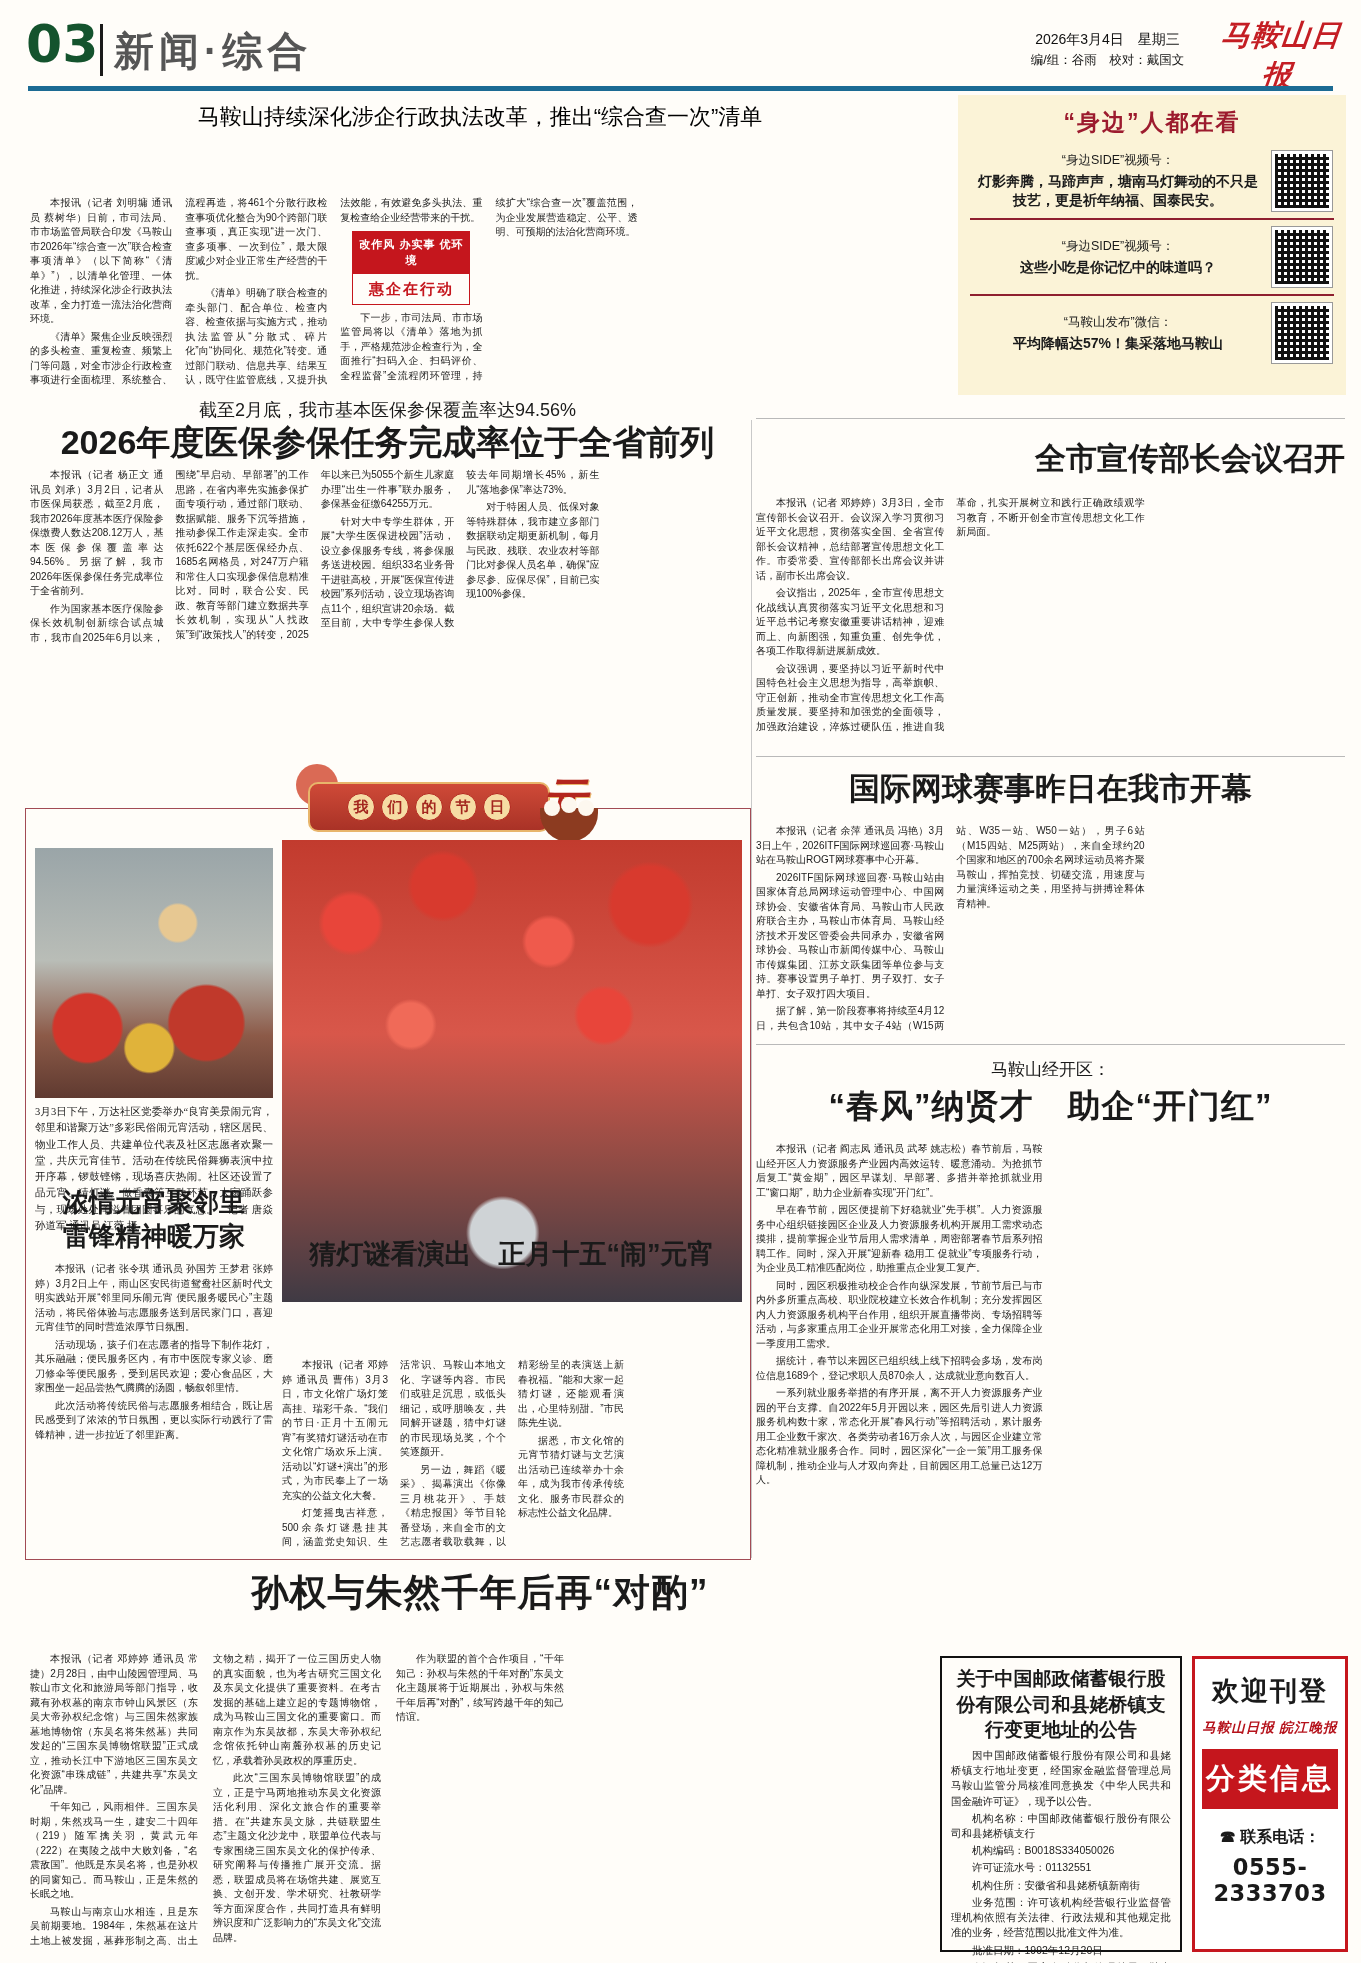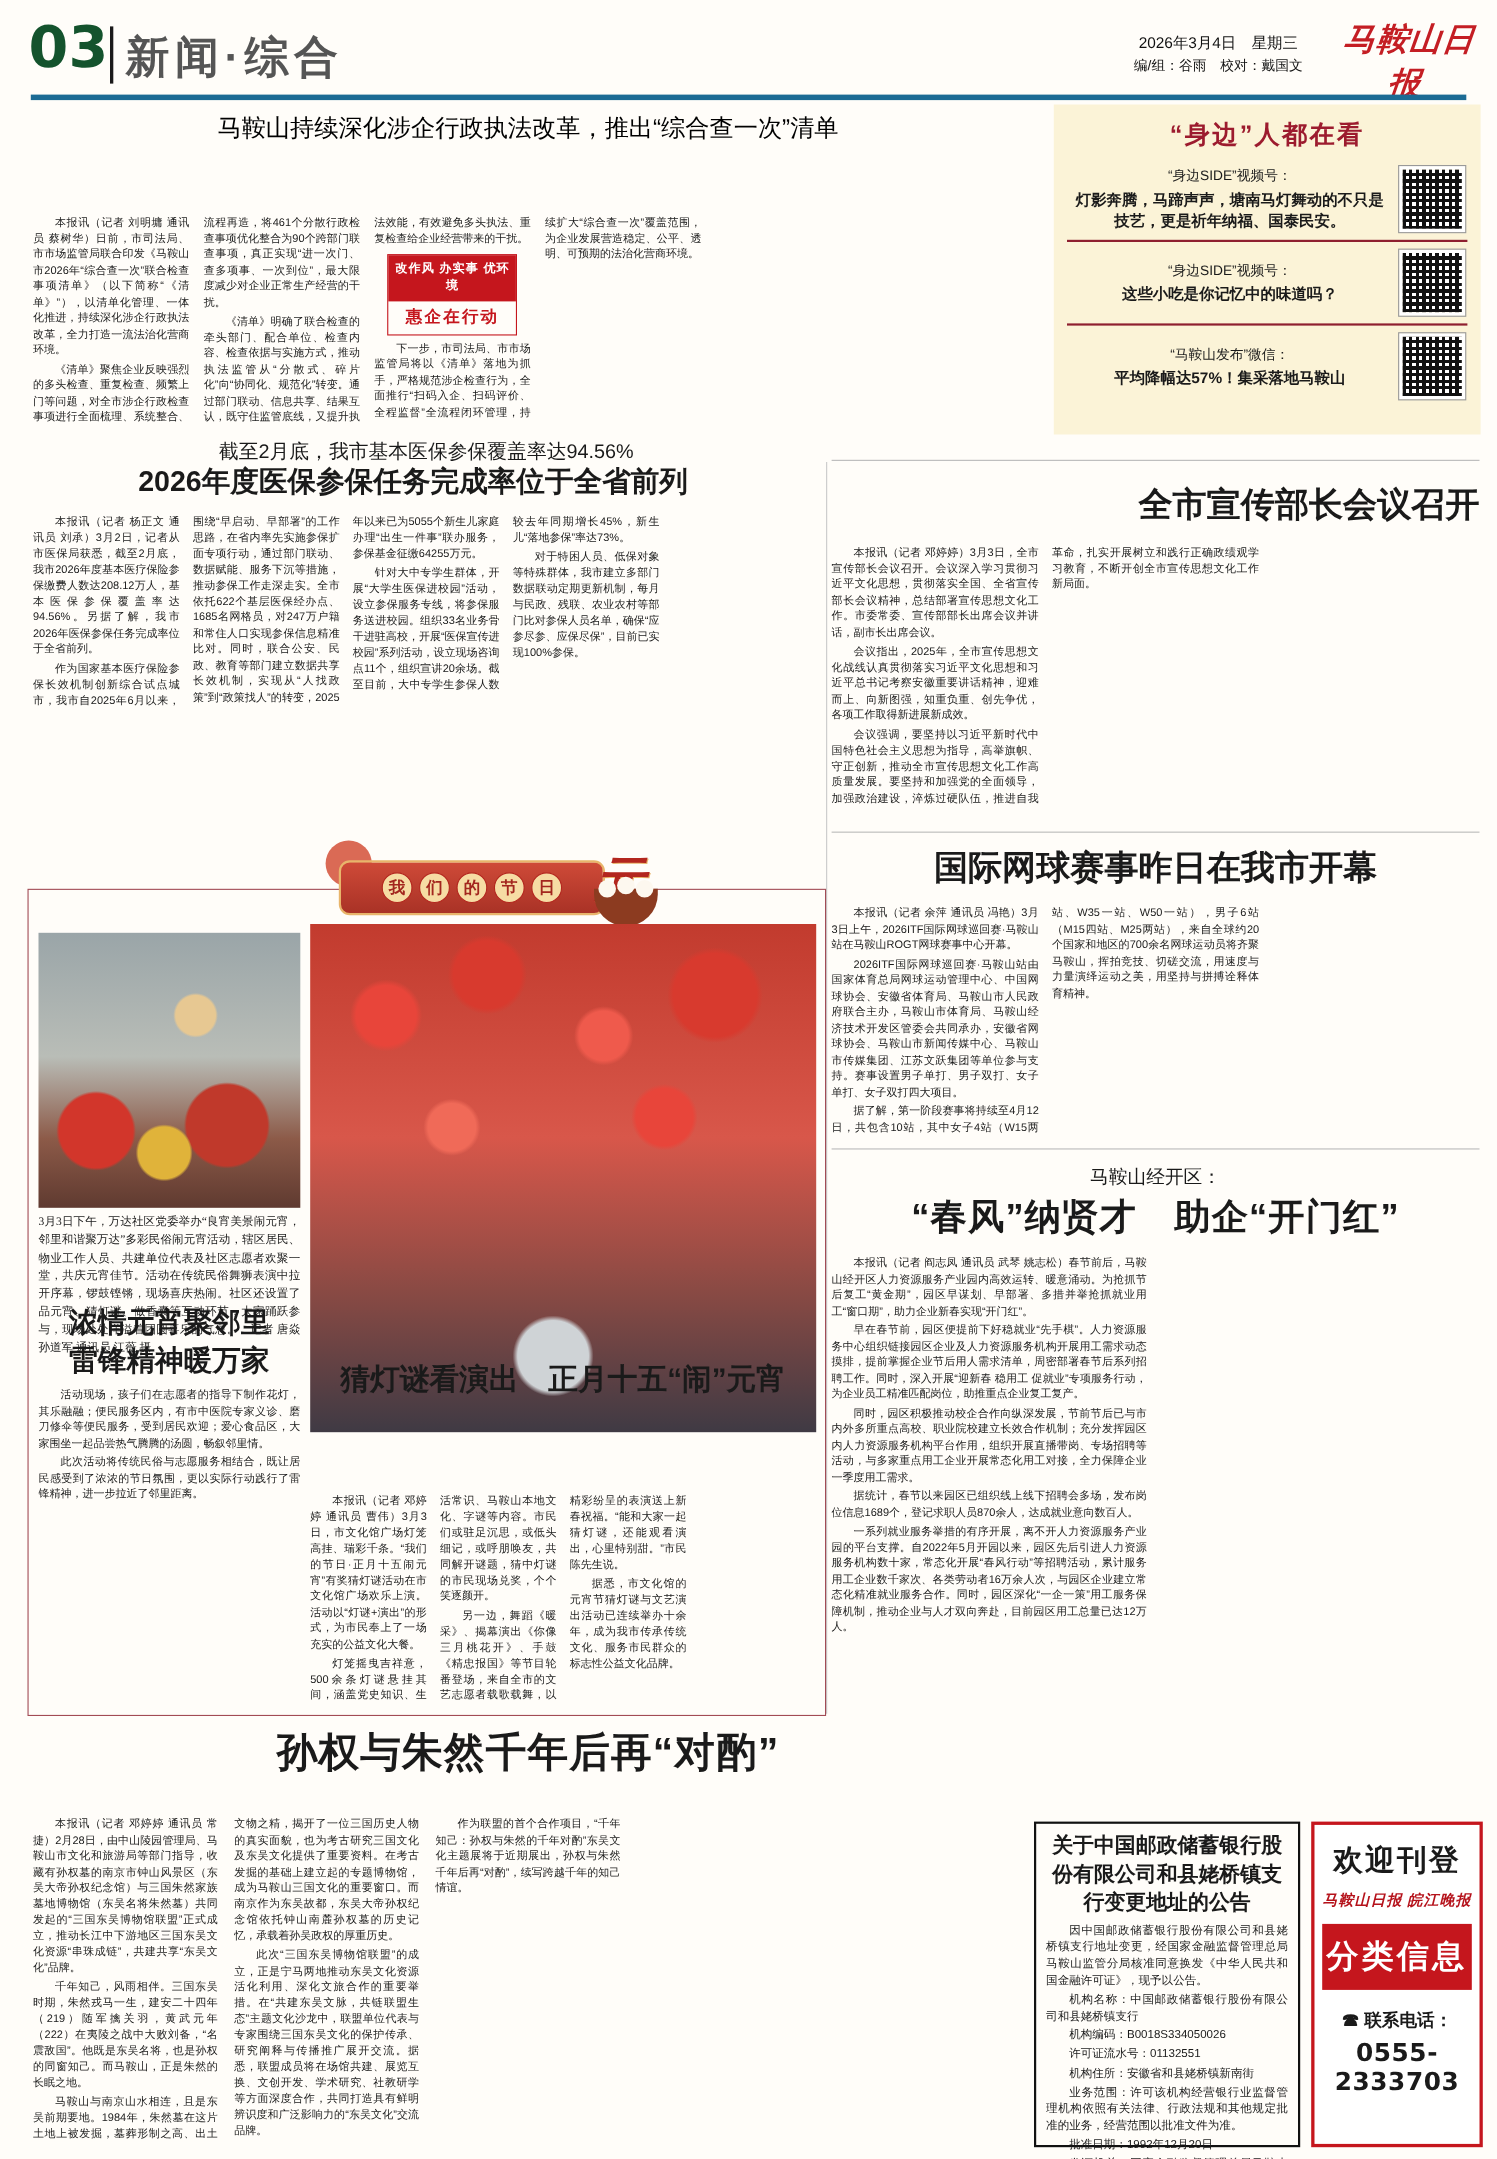--- a/index.html
+++ b/index.html
@@ -35,21 +35,21 @@
   .sb-row{display:flex;align-items:center;gap:8px;padding:7px 2px;}
   .sb-row + .sb-row{border-top:2px solid #8e1f2f;}
   .sb-text{flex:1;text-align:center;}
   .sb-label{font-size:12.5px;margin-bottom:3px;}
   .sb-msg{font-size:14px;font-weight:700;line-height:1.35;}
   .qr{width:54px;height:54px;flex:0 0 54px;border:3px solid #fff;outline:1px solid #999;
       background:repeating-linear-gradient(0deg,#111 0 3px,transparent 3px 6px),
                  repeating-linear-gradient(90deg,#111 0 3px,#fff 3px 6px);}
   
   .md-kicker{left:30px;top:398px;width:715px;text-align:center;font-size:18px;}
-  .md-headline{left:18px;top:420px;width:715px;text-align:center;font-size:26px;font-weight:900;}
+  .md-headline{left:30px;top:420px;width:715px;text-align:center;font-size:34px;font-weight:900;}
   .md-body{left:30px;top:468px;width:715px;height:182px;column-count:5;column-gap:12px;}
   
   .meet-headline{left:756px;top:438px;width:589px;text-align:right;font-size:31px;font-weight:900;}
   .meet-body{left:756px;top:496px;width:589px;height:250px;column-count:3;column-gap:12px;}
   .tn-headline{left:756px;top:768px;width:589px;text-align:center;font-size:31px;font-weight:900;}
   .tn-body{left:756px;top:824px;width:589px;height:210px;column-count:3;column-gap:12px;}
   .jk-kicker{left:756px;top:1058px;width:589px;text-align:center;font-size:17px;}
   .jk-headline{left:756px;top:1084px;width:589px;text-align:center;font-size:33px;font-weight:900;letter-spacing:1px;}
   .jk-body{left:756px;top:1142px;width:589px;height:498px;column-count:2;column-gap:16px;}
   
@@ -216,20 +216,21 @@
   </div>
   <div class="abs photo photo-left"></div>
   <div class="abs photo photo-center"></div>
   <div class="abs ph-caption">3月3日下午，万达社区党委举办“良宵美景闹元宵，邻里和谐聚万达”多彩民俗闹元宵活动，辖区居民、物业工作人员、共建单位代表及社区志愿者欢聚一堂，共庆元宵佳节。活动在传统民俗舞狮表演中拉开序幕，锣鼓铿锵，现场喜庆热闹。社区还设置了品元宵、猜灯谜、做香囊等互动环节，大家踊跃参与，现场处处洋溢着团圆喜乐的气息。　记者 唐焱 孙道军 通讯员 江薇 摄</div>
 
   <div class="abs nb-headline">
     <div>浓情元宵聚邻里</div>
     <div>雷锋精神暖万家</div>
   </div>
   <div class="abs nb-body body-cols">
+      <p class="para">本报讯（记者 张令琪 通讯员 孙国芳 王梦君 张婷婷）3月2日上午，雨山区安民街道鸳鸯社区新时代文明实践站开展“邻里同乐闹元宵 便民服务暖民心”主题活动，将民俗体验与志愿服务送到居民家门口，喜迎元宵佳节的同时营造浓厚节日氛围。</p>
       <p class="para">活动现场，孩子们在志愿者的指导下制作花灯，其乐融融；便民服务区内，有市中医院专家义诊、磨刀修伞等便民服务，受到居民欢迎；爱心食品区，大家围坐一起品尝热气腾腾的汤圆，畅叙邻里情。</p>
       <p class="para">此次活动将传统民俗与志愿服务相结合，既让居民感受到了浓浓的节日氛围，更以实际行动践行了雷锋精神，进一步拉近了邻里距离。</p>
     </div>
 
   <div class="abs lt-headline">猜灯谜看演出　正月十五“闹”元宵</div>
   <div class="abs lt-body body-cols">
       <p class="para">本报讯（记者 邓婷婷 通讯员 曹伟）3月3日，市文化馆广场灯笼高挂、瑞彩千条。“我们的节日·正月十五闹元宵”有奖猜灯谜活动在市文化馆广场欢乐上演。活动以“灯谜+演出”的形式，为市民奉上了一场充实的公益文化大餐。</p>
       <p class="para">灯笼摇曳吉祥意，500余条灯谜悬挂其间，涵盖党史知识、生活常识、马鞍山本地文化、字谜等内容。市民们或驻足沉思，或低头细记，或呼朋唤友，共同解开谜题，猜中灯谜的市民现场兑奖，个个笑逐颜开。</p>
       <p class="para">另一边，舞蹈《暖采》、揭幕演出《你像三月桃花开》、手鼓《精忠报国》等节目轮番登场，来自全市的文艺志愿者载歌载舞，以精彩纷呈的表演送上新春祝福。“能和大家一起猜灯谜，还能观看演出，心里特别甜。”市民陈先生说。</p>
       <p class="para">据悉，市文化馆的元宵节猜灯谜与文艺演出活动已连续举办十余年，成为我市传承传统文化、服务市民群众的标志性公益文化品牌。</p>

